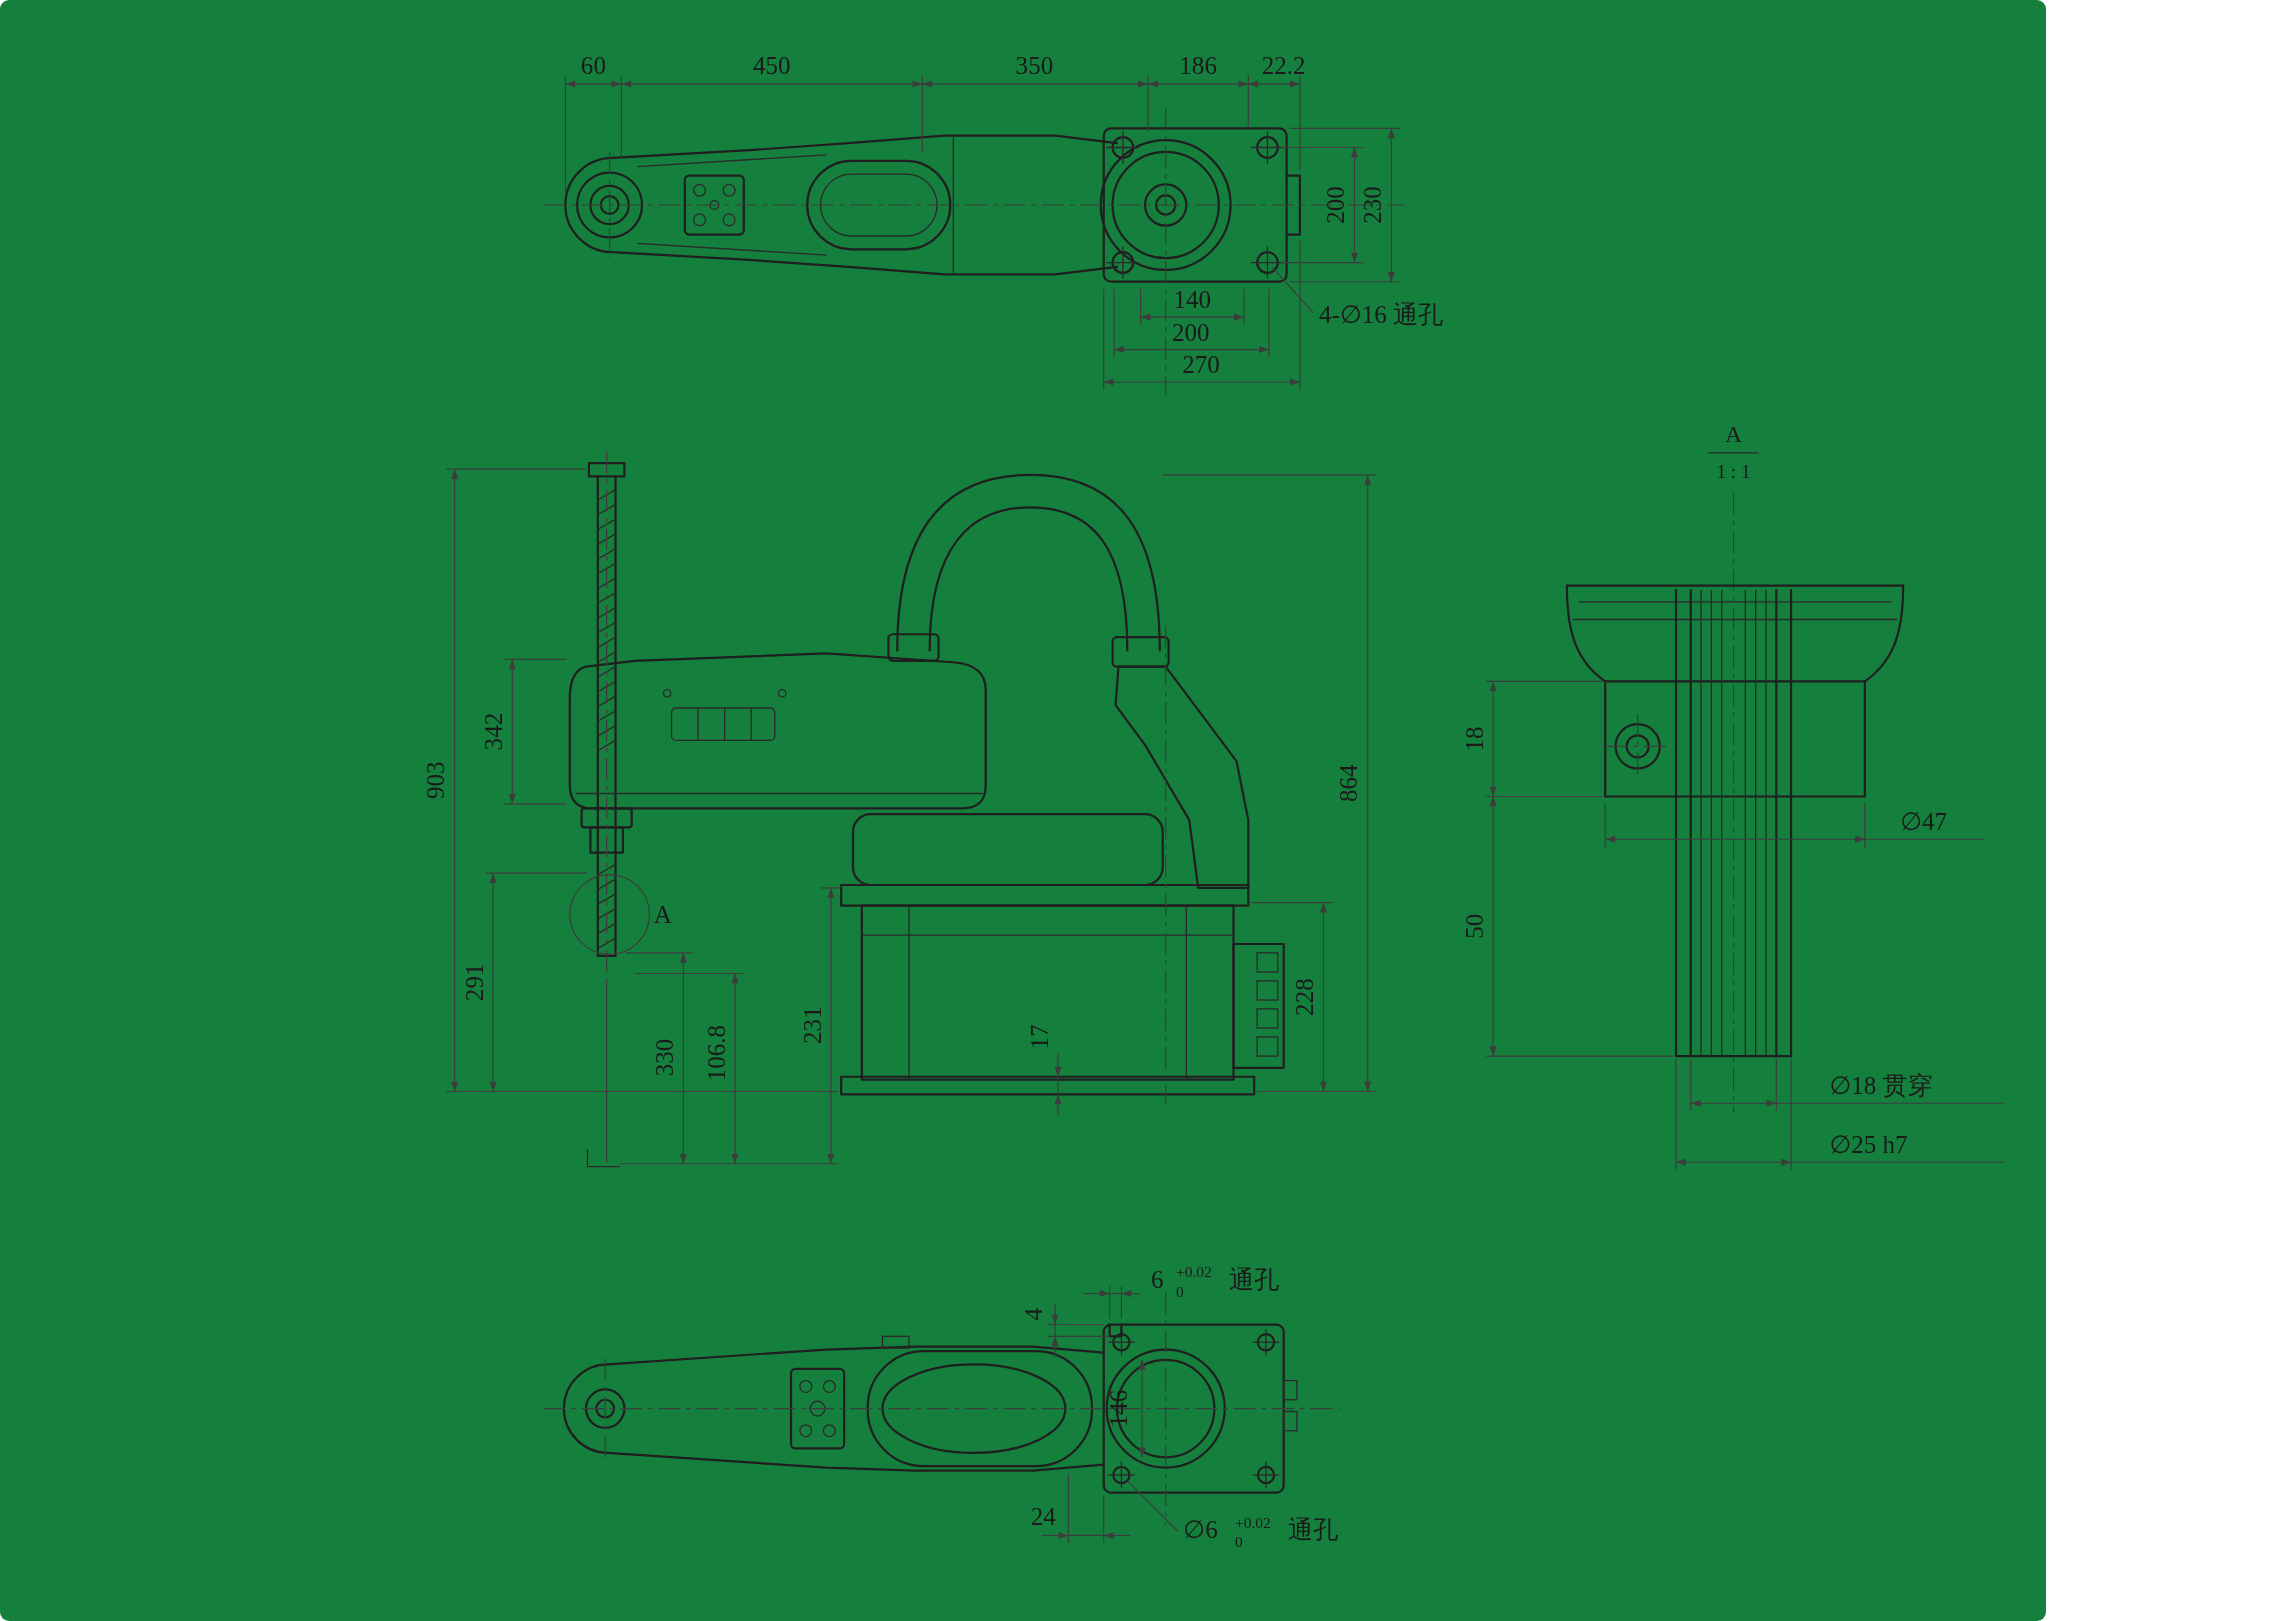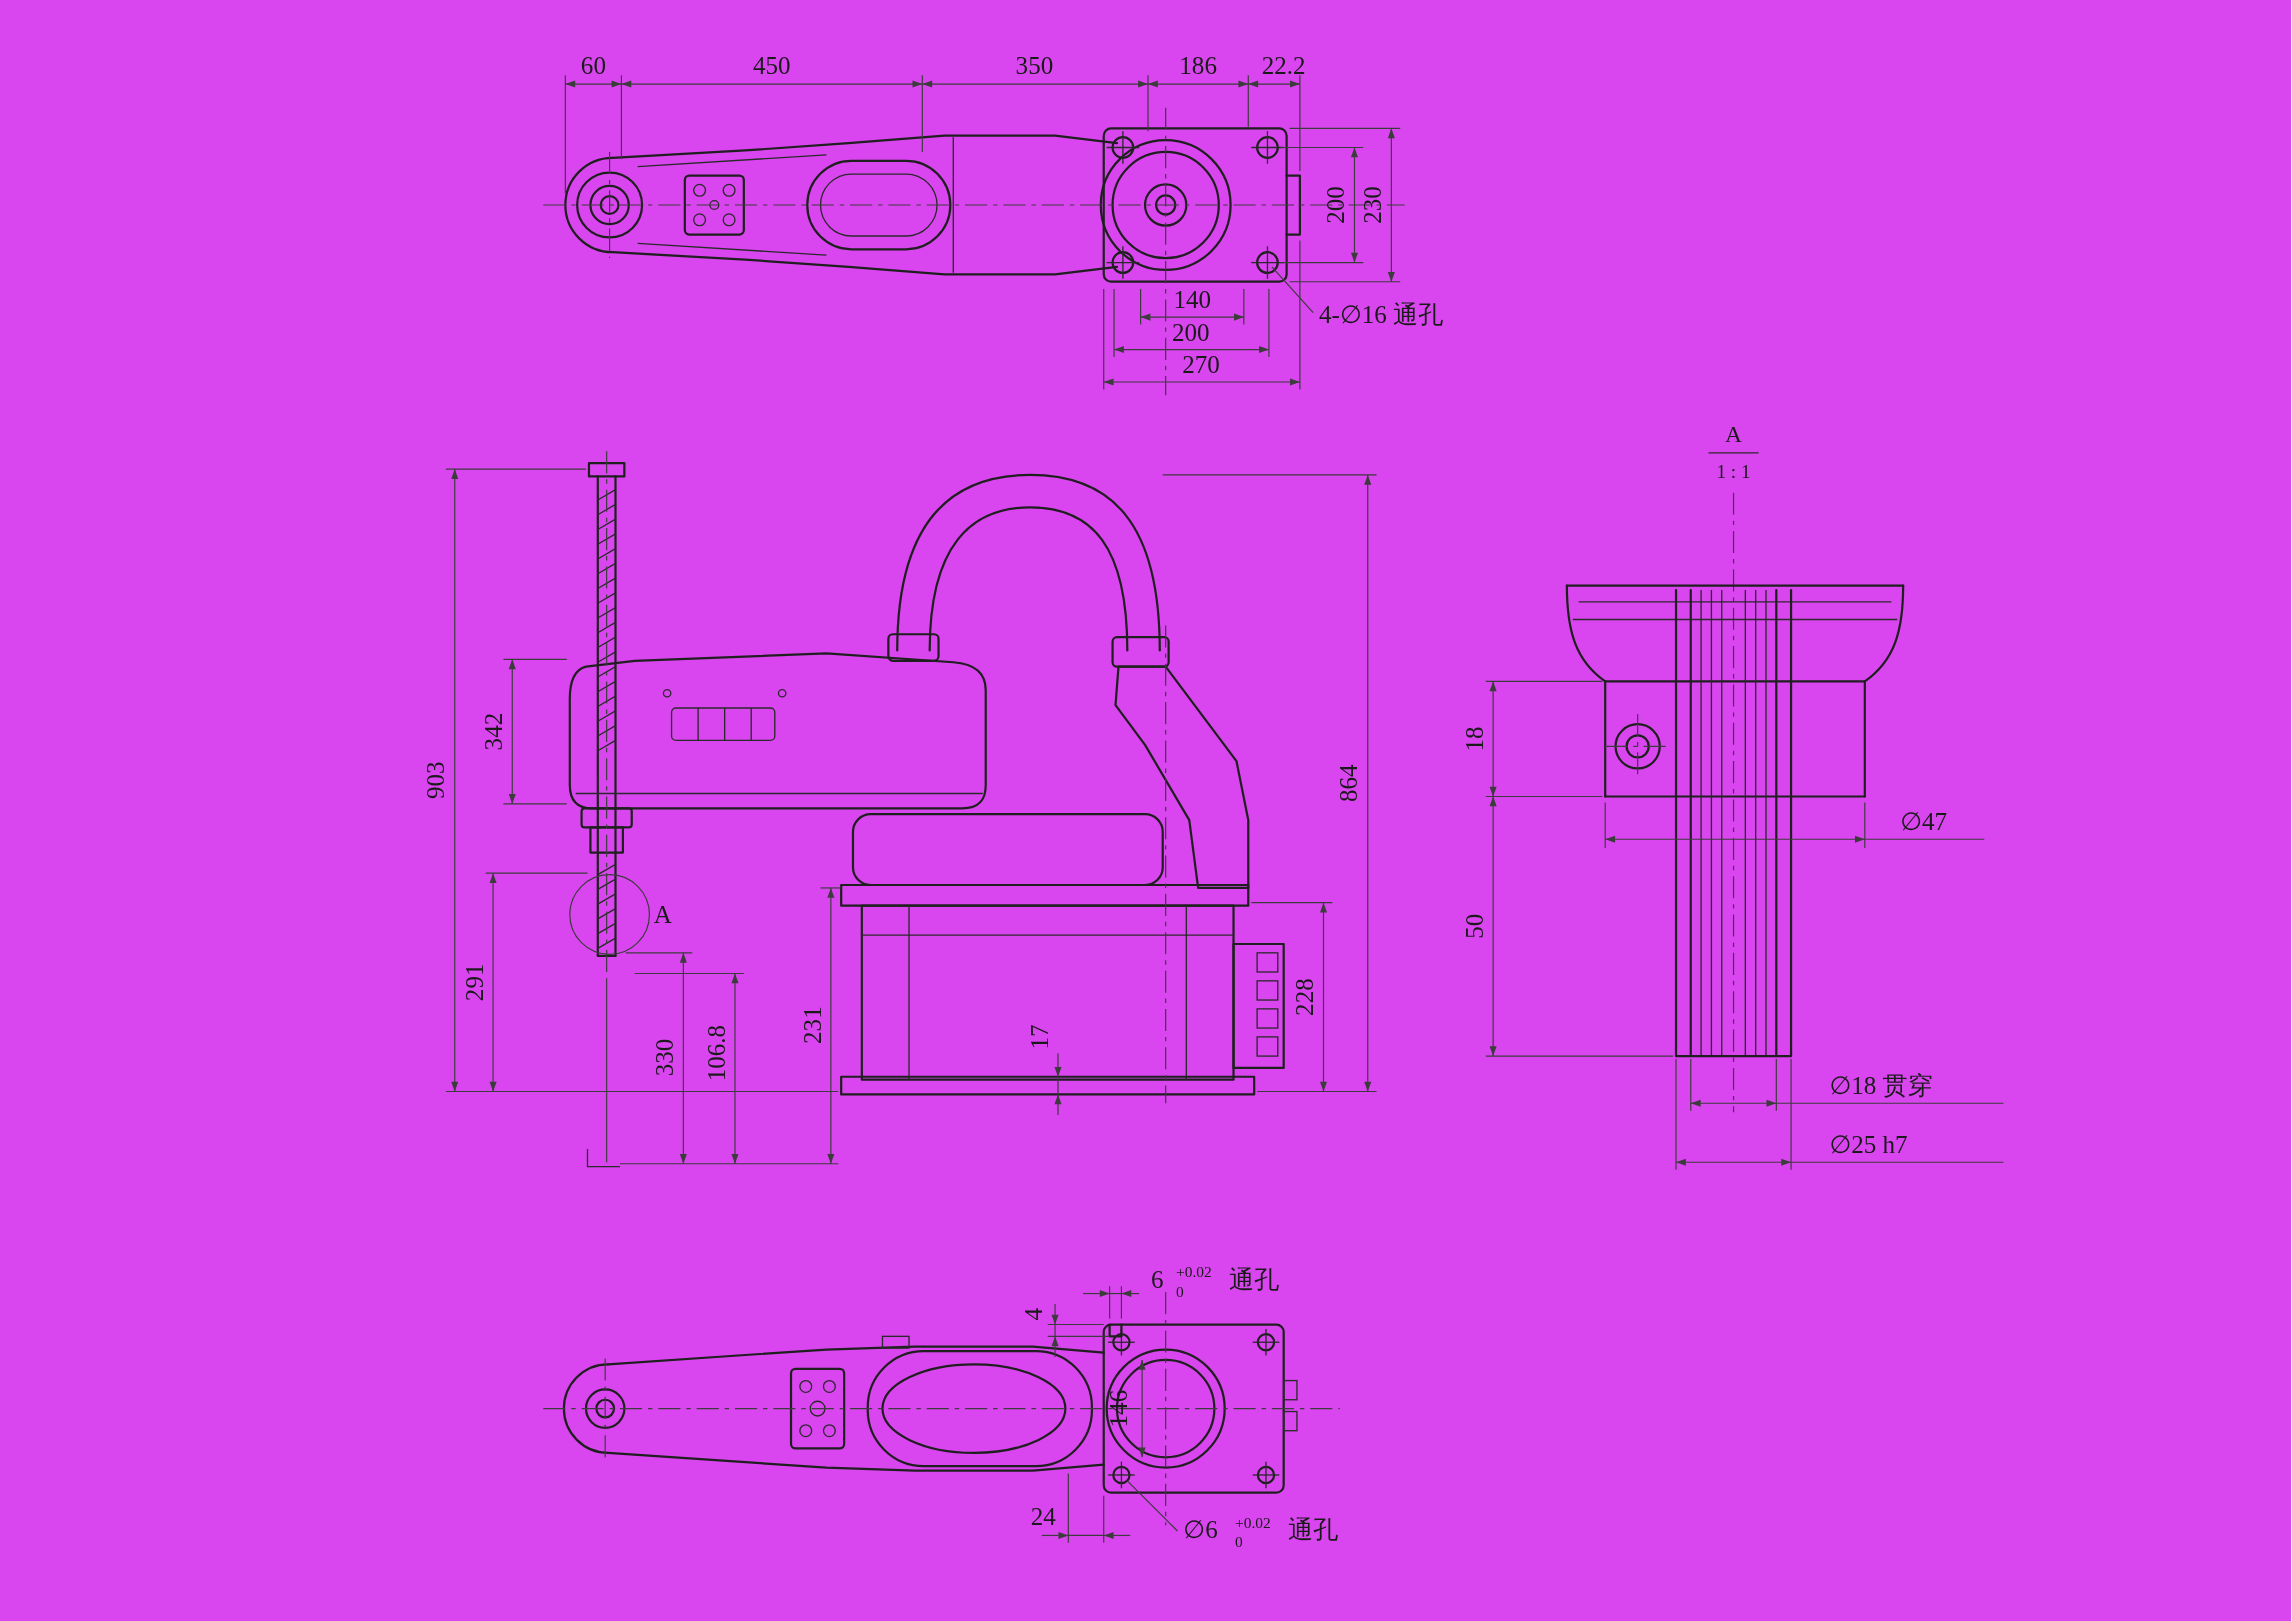--- a/index.html
+++ b/index.html
@@ -1,16 +1,16 @@
 <!DOCTYPE html>
 <html><head>
 <meta charset="utf-8">
 <style>
   html,body{margin:0;padding:0;background:#ffffff;}
-  .page{width:2291px;height:1621px;background:#d946ef;overflow:hidden;}
+  .page{width:2046px;height:1621px;background:#15803d;overflow:hidden;border-radius:9px;}
   svg text{font-family:"Liberation Serif","DejaVu Serif",serif;fill:#1a1a1a;}
   .dt{font-size:17px;text-anchor:middle;}
   .dtl{font-size:17px;text-anchor:start;}
   .dts{font-size:10.5px;text-anchor:start;}
   .hd{font-size:16px;text-anchor:middle;}
   .sc{font-size:13px;text-anchor:middle;}
   .obj{stroke:#1f1f1f;stroke-width:1.5;fill:none;stroke-linecap:round;stroke-linejoin:round;}
   .t{stroke:#2a2a2a;stroke-width:0.9;fill:none;}
   .dim{stroke:#3c3c3c;stroke-width:0.8;fill:none;}
   .cl{stroke:#3c3c3c;stroke-width:0.8;fill:none;stroke-dasharray:15 4 3 4;}

